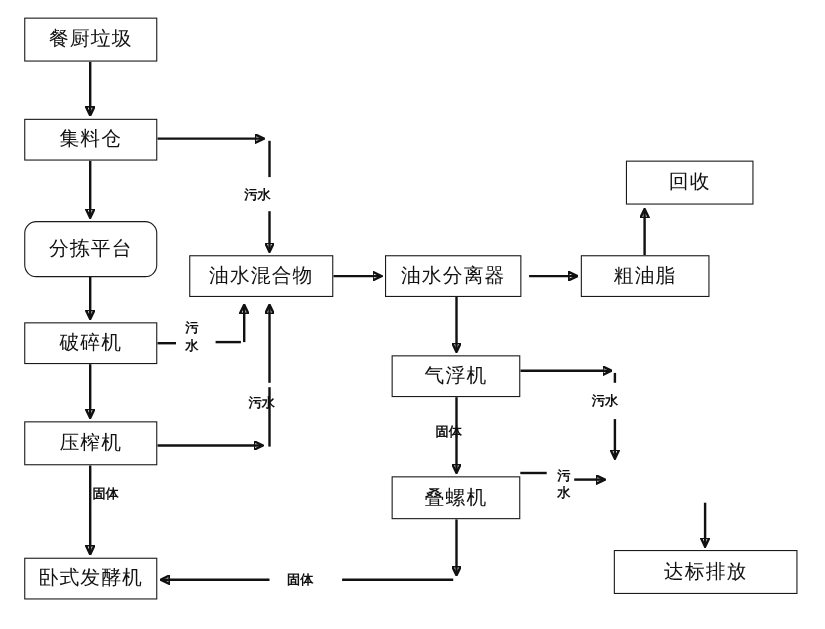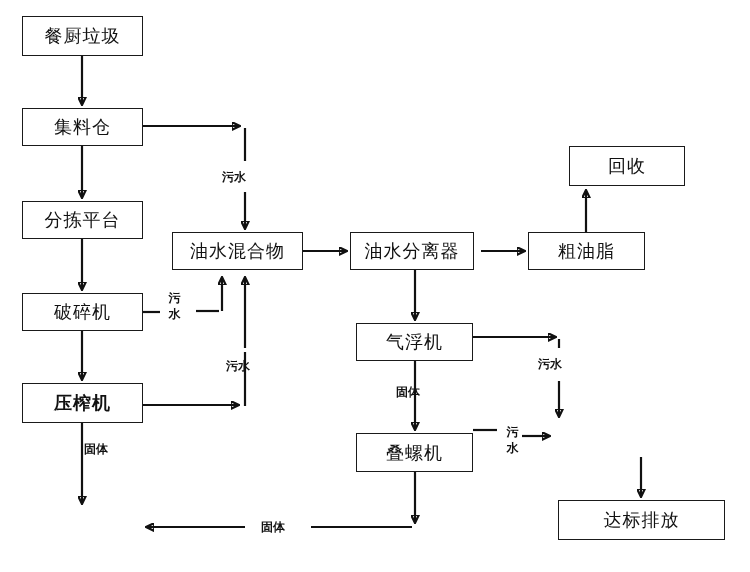--- a/index.html
+++ b/index.html
@@ -114,32 +114,35 @@
   </svg>
 
   <div class="node" style="left:22px;top:16px;width:121px;height:40px;">
     <span>餐厨垃圾</span>
   </div>
 
   <div class="node" style="left:22px;top:108px;width:121px;height:38px;">
     <span>集料仓</span>
   </div>
 
-  <div class="node" style="left:22px;top:201px;width:121px;height:38px;">
+  <div class="node" style="left:22px;top:201px;width:121px;height:51px;border-radius:11px;">
     <span>分拣平台</span>
   </div>
 
   <div class="node" style="left:22px;top:293px;width:121px;height:38px;">
     <span>破碎机</span>
   </div>
 
-  <div class="node" style="left:22px;top:383px;width:121px;height:40px;font-weight:bold;">
+  <div class="node" style="left:22px;top:383px;width:121px;height:40px;">
     <span>压榨机</span>
   </div>
 
+  <div class="node" style="left:22px;top:507px;width:121px;height:38px;">
+    <span>卧式发酵机</span>
+  </div>
 
   <div class="node" style="left:172px;top:232px;width:131px;height:38px;">
     <span>油水混合物</span>
   </div>
 
   <div class="node" style="left:350px;top:232px;width:124px;height:38px;">
     <span>油水分离器</span>
   </div>
 
   <div class="node" style="left:356px;top:323px;width:117px;height:38px;">

